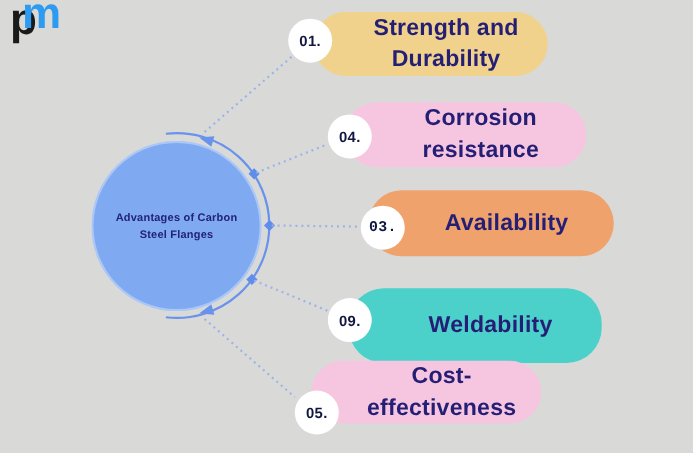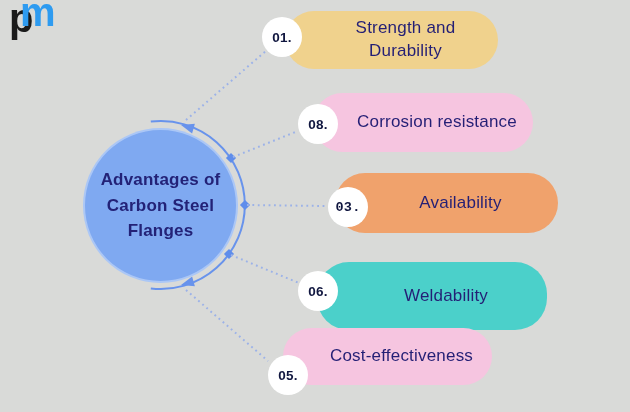--- a/index.html
+++ b/index.html
@@ -17,34 +17,34 @@
   .logo .letter-m{left:16px;top:-8px;font-size:40px;z-index:2;}
   
   .hub{
     position:absolute;left:83px;top:128px;width:155px;height:155px;
     border-radius:50%;
     display:flex;align-items:center;justify-content:center;text-align:center;
     box-sizing:border-box;
     border:2px solid rgba(255,255,255,0.35);
   }
   .hub-title{
-    font-size:17px;font-weight:bold;line-height:1.5;
+    font-size:10px;font-weight:bold;line-height:1.5;
     letter-spacing:.2px;
     padding:0 10px;
   }
   
   .connectors{position:absolute;left:0;top:0;width:630px;height:412px;}
   
   .pill{
     position:absolute;border-radius:32px;
     display:flex;align-items:center;justify-content:center;
     box-sizing:border-box;padding-left:28px;
   }
   .pill-label{
-    font-weight:normal;font-size:17px;text-align:center;line-height:1.35;
+    font-weight:bold;font-size:21px;text-align:center;line-height:1.35;
     letter-spacing:.2px;
   }
   .pill-1{left:285px;top:11px;width:213px;height:58px;}
   .pill-1 .pill-label{max-width:150px;}
   .pill-2{left:313px;top:93px;width:220px;height:59px;}
   .pill-3{left:335px;top:173px;width:223px;height:60px;}
   .pill-4{left:317px;top:262px;width:230px;height:68px;}
   .pill-5{left:283px;top:328px;width:209px;height:57px;}
   
   .numcircle{
@@ -106,25 +106,25 @@
     <span class="pill-label" style="color: rgb(36, 31, 117);">Weldability</span>
   </div>
   <div class="pill pill-5" style="background-color: rgb(246, 197, 224);">
     <span class="pill-label" style="color: rgb(36, 31, 117);">Cost-effectiveness</span>
   </div>
 
   <div class="numcircle num-1">
     <span style="color: rgb(16, 22, 63);">01.</span>
   </div>
   <div class="numcircle num-2">
-    <span style="color: rgb(16, 22, 63);">08.</span>
+    <span style="color: rgb(16, 22, 63);">04.</span>
   </div>
   <div class="numcircle num-3">
     <span style="color: rgb(16, 22, 63); font-family: Liberation Mono, monospace;">03.</span>
   </div>
   <div class="numcircle num-4">
-    <span style="color: rgb(16, 22, 63);">06.</span>
+    <span style="color: rgb(16, 22, 63);">09.</span>
   </div>
   <div class="numcircle num-5">
     <span style="color: rgb(16, 22, 63);">05.</span>
   </div>
 
 </div>
 
 </body></html>

